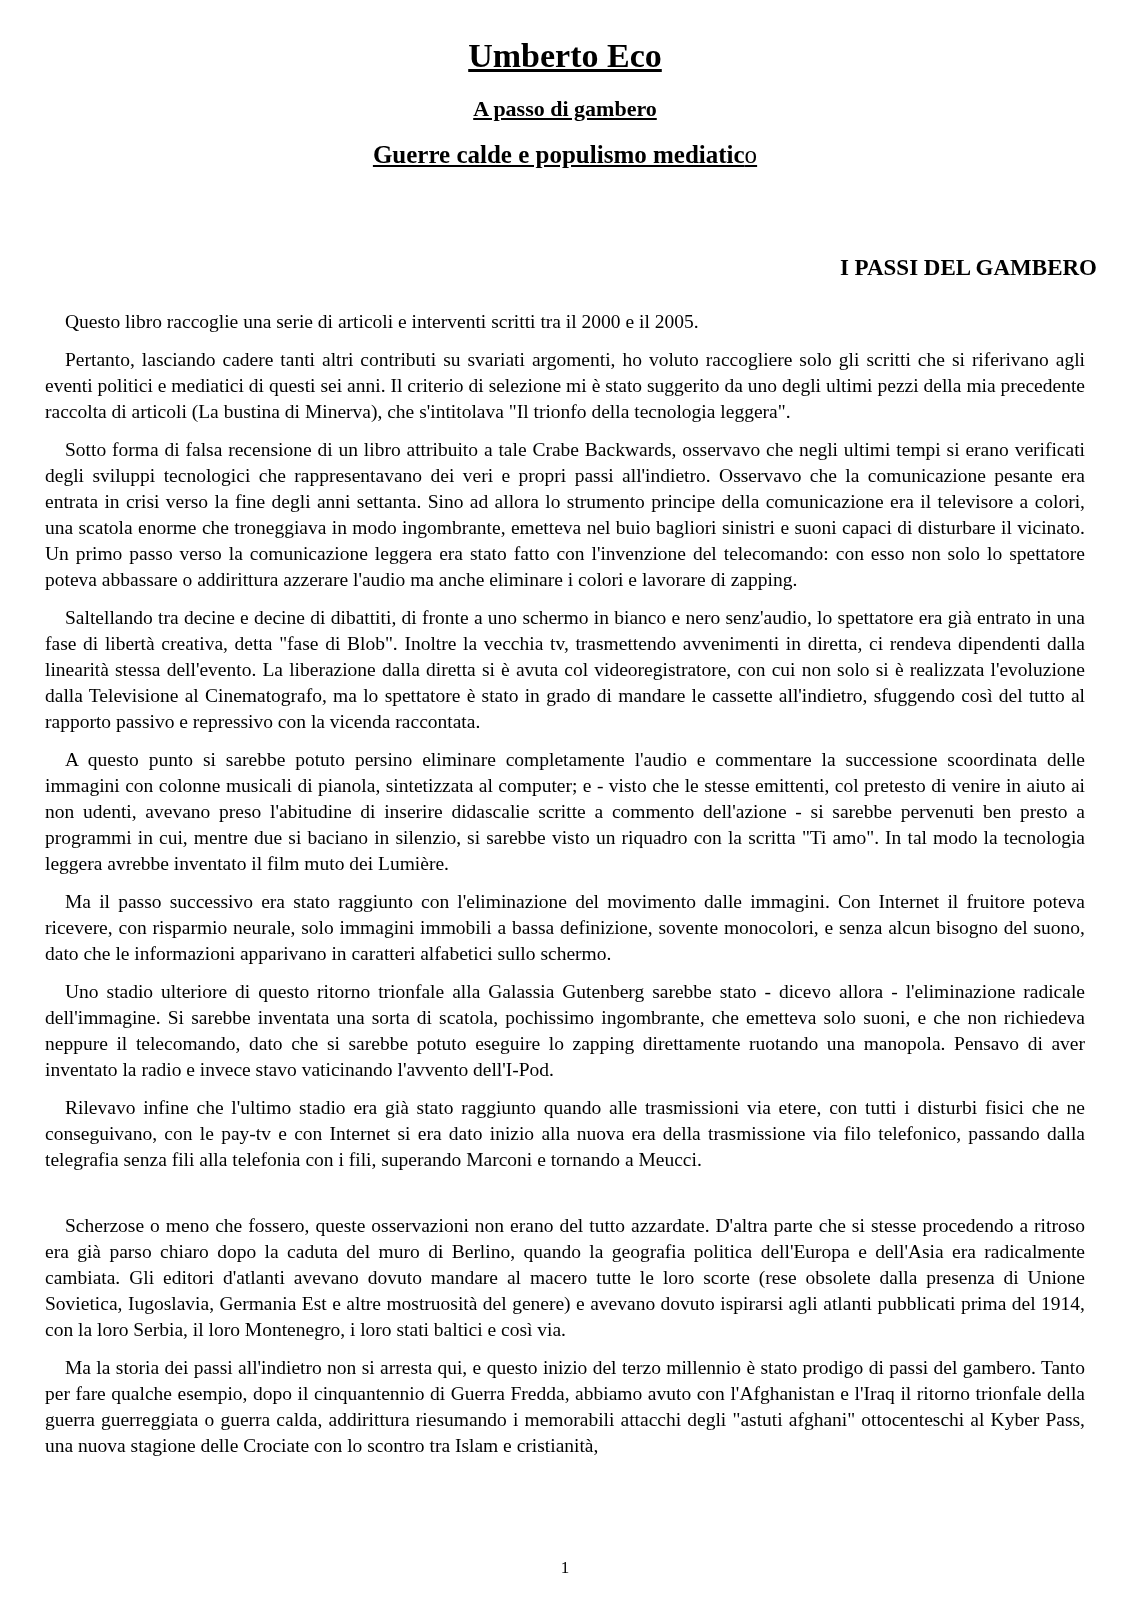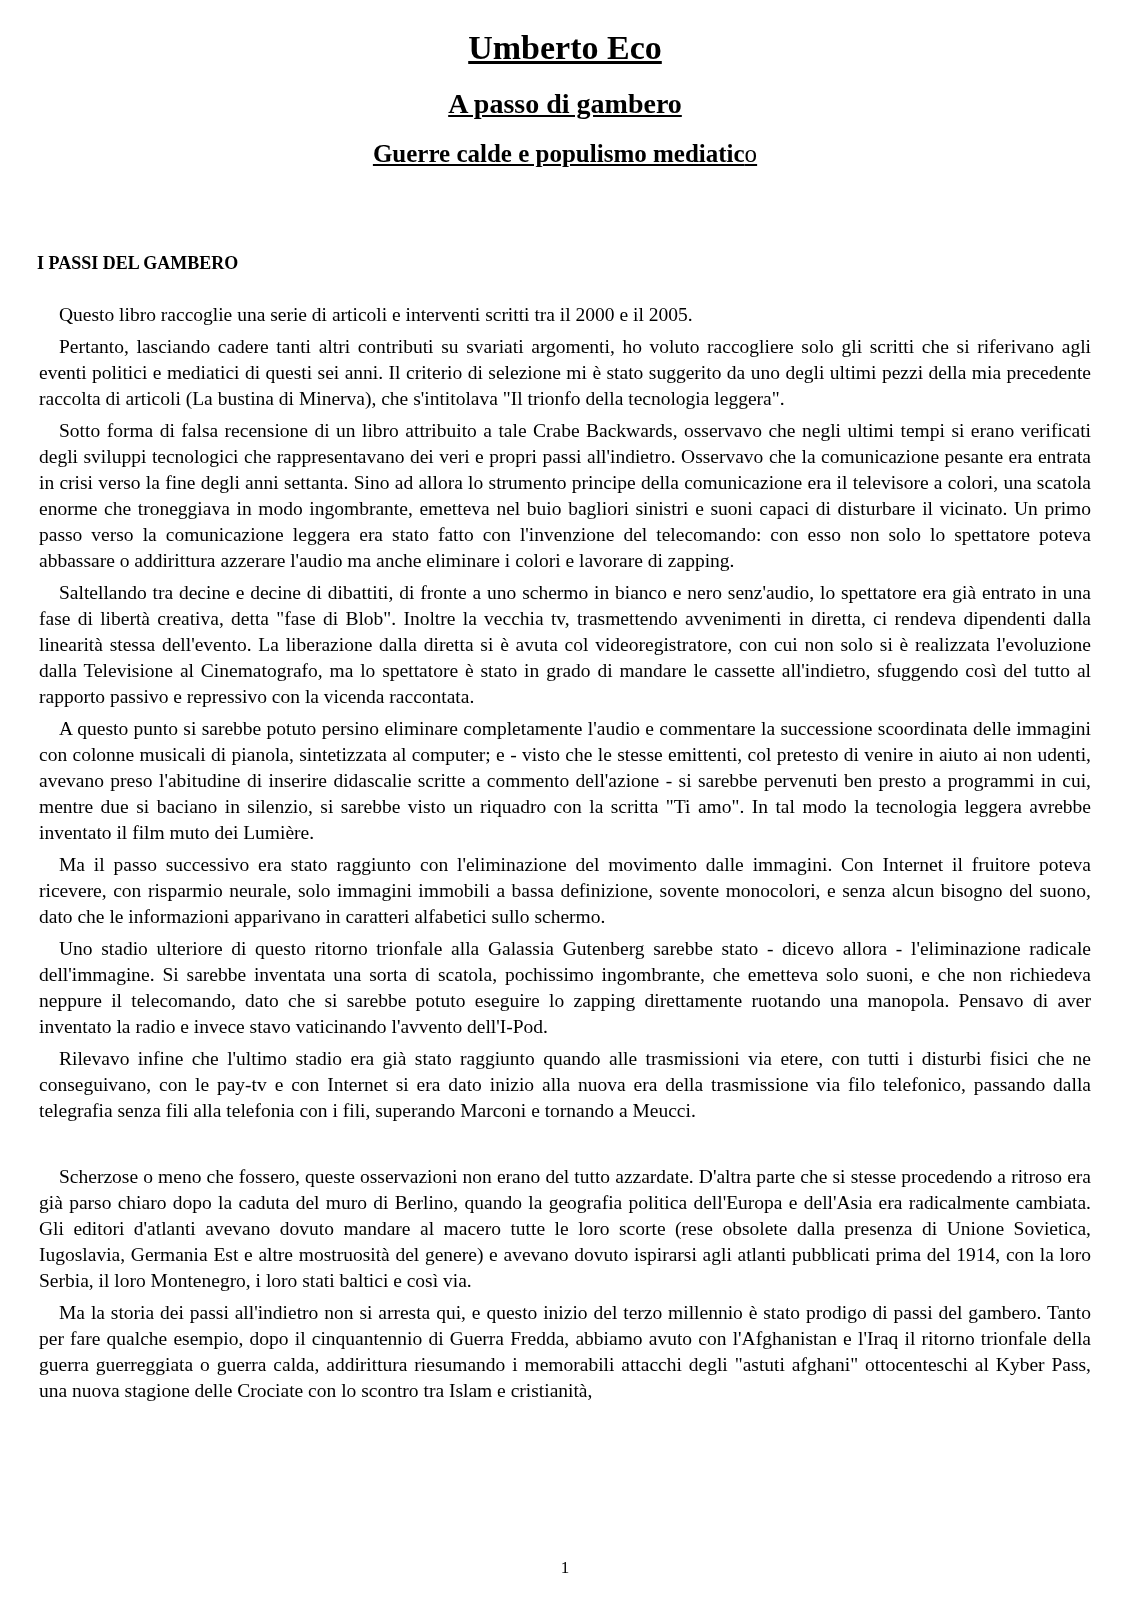--- a/index.html
+++ b/index.html
@@ -14,52 +14,52 @@
     box-sizing: border-box;
     padding: 20px 33px 0 33px;
     overflow: hidden;
   }
   .titles { text-align: center; }
   .author-title {
     font-size: 34px;
     font-weight: bold;
     text-decoration: underline;
     line-height: 1.15;
-    margin: 8px;
+    margin: 16px;
   }
   .book-title {
-    font-size: 28px;
+    font-size: 22px;
     font-weight: bold;
     text-decoration: underline;
     line-height: 1.15;
     margin: 21px 0 0 0;
   }
   .subtitle {
     font-size: 25px;
     font-weight: bold;
     text-decoration: underline;
     line-height: 1.2;
     margin: 19px 0 0 0;
   }
   .subtitle .tail { font-weight: normal; }
   .section-heading {
-    font-size: 18px;
+    font-size: 23px;
     font-weight: bold;
-    margin: 84px 0 0 4px;
-    text-align: left;
+    margin: 84px 0 0 17px;
+    text-align: right;
     line-height: 1.2;
   }
   .body-text {
     margin-top: 27px;
     font-size: 19.5px;
     line-height: 26px;
     text-align: justify;
   }
   .body-text p {
-    margin: 6px;
+    margin: 12px;
     text-indent: 20px;
   }
   .body-text p.spaced { margin-top: 40px; }
   .page-number {
     position: absolute;
     bottom: 22px;
     left: 0;
     width: 100%;
     text-align: center;
     font-size: 17px;

